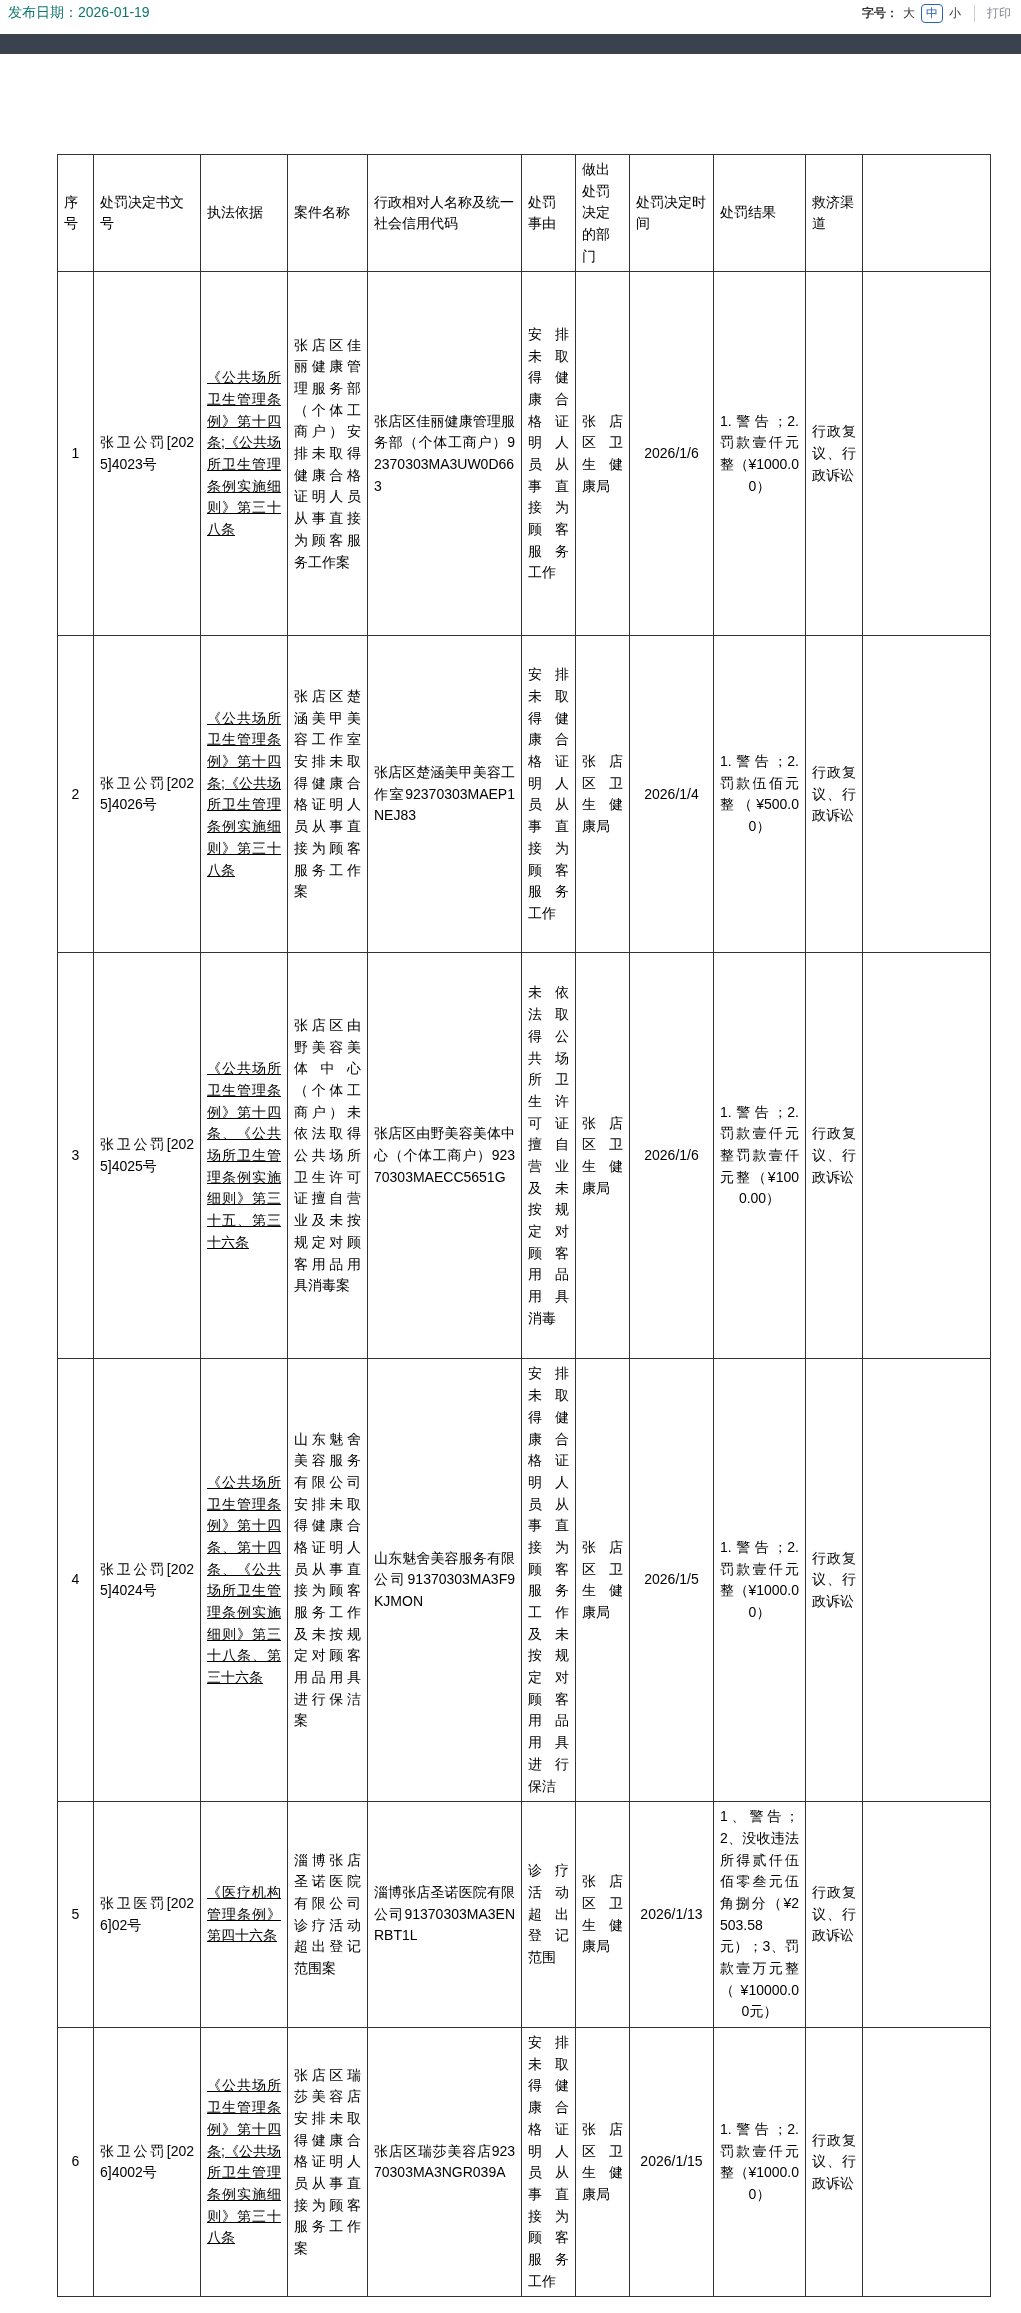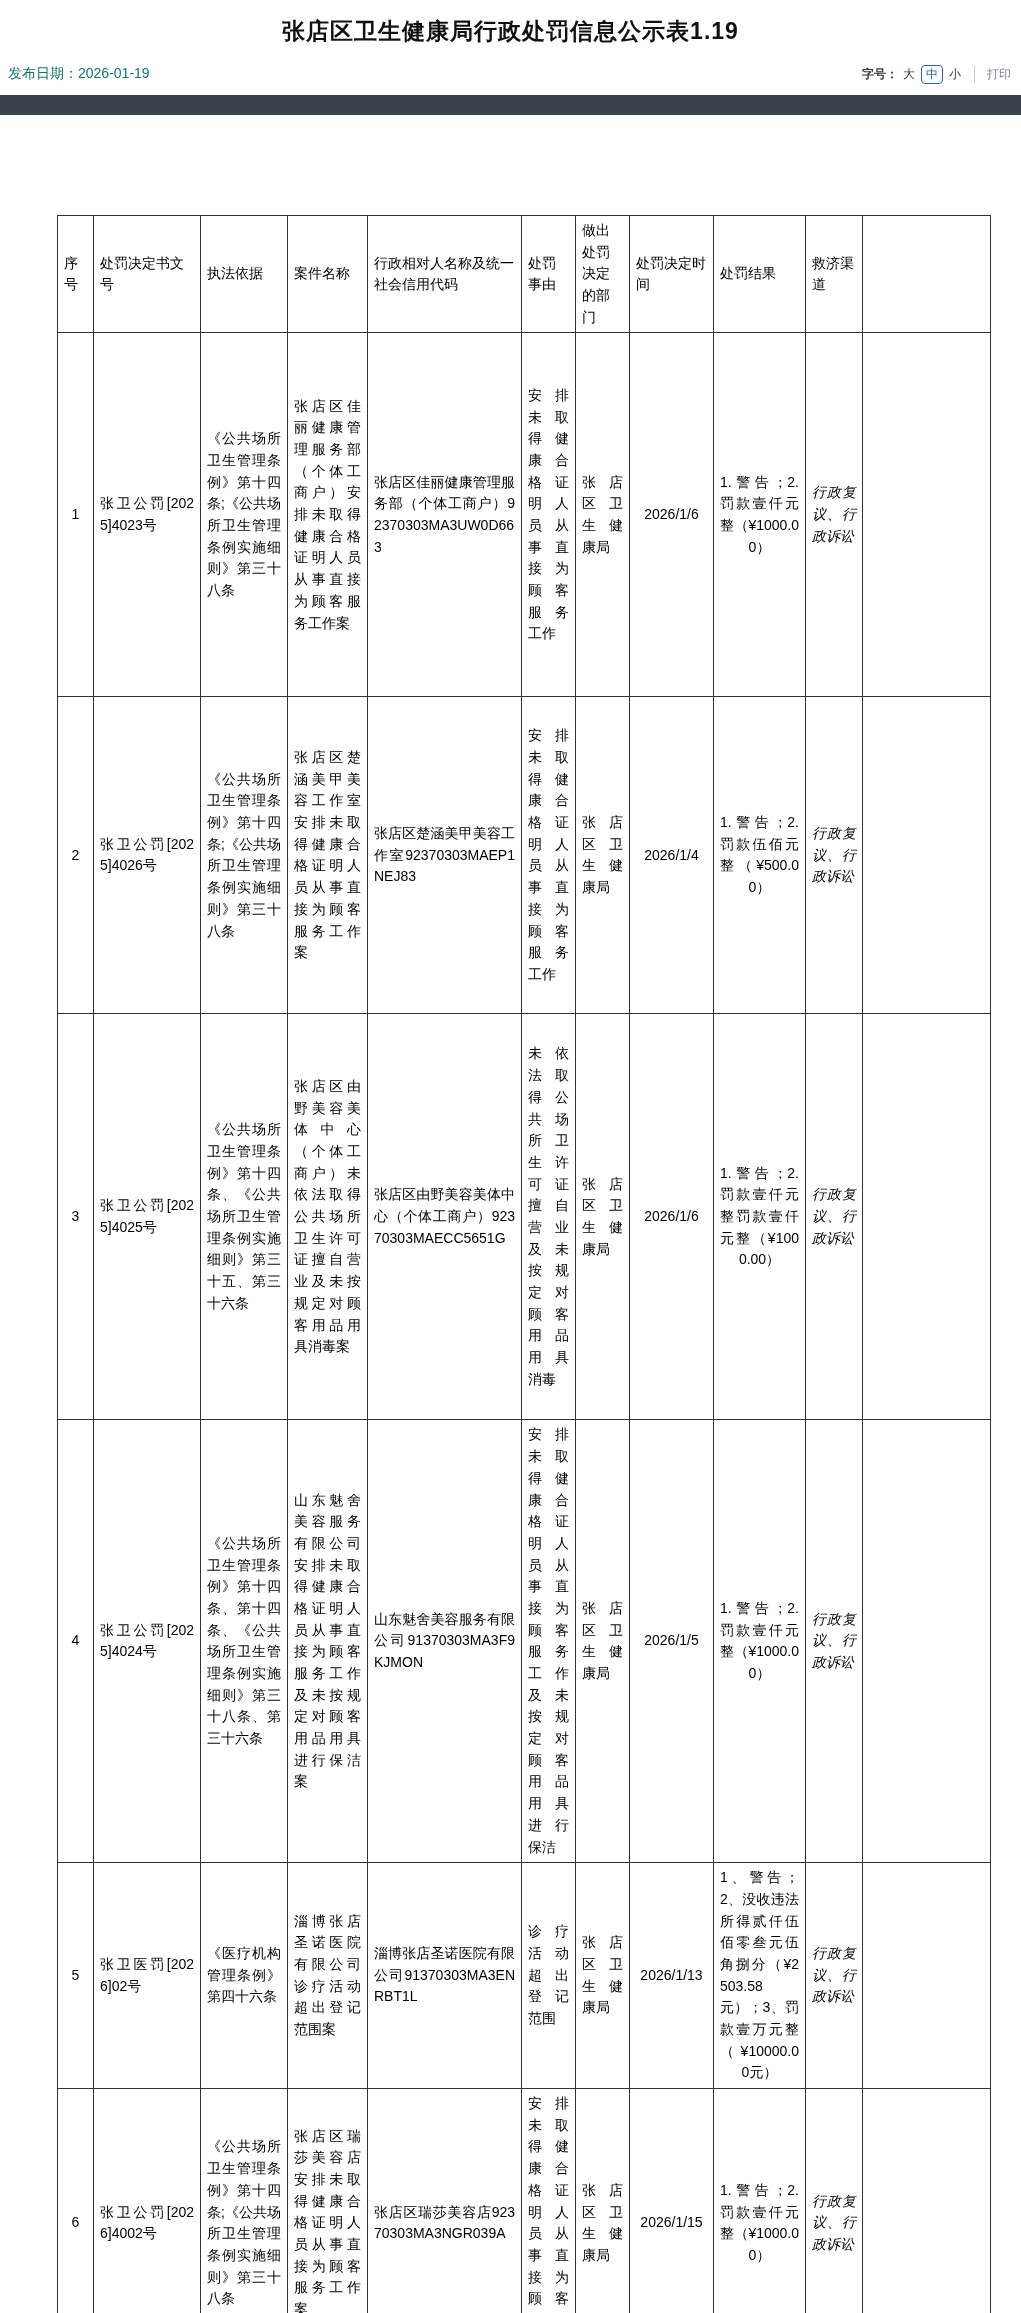--- a/index.html
+++ b/index.html
@@ -70,36 +70,35 @@
     padding:4px 6px;
     word-break:break-all;
     overflow-wrap:break-word;
     font-weight:normal;
   }
   .penalty-table thead tr{height:95px;}
   .penalty-table th{text-align:left;}
   
   .c-seq{text-align:center;}
   .c-doc{text-align:justify;}
-  .c-legal{text-align:justify;}
+  .c-legal{text-align:justify;text-decoration:underline;}
   .c-case{text-align:justify;}
   .c-party{text-align:justify;}
   .c-reason{text-align:justify;}
   .c-dept{text-align:justify;}
   .c-date{text-align:center;white-space:nowrap;}
   .c-result{text-align:justify;text-align-last:center;}
-  .c-remedy{text-align:justify;font-style:italic;}
+  .c-remedy{text-align:justify;}
   .c-empty{}
 </style>
 <title>张店区卫生健康局行政处罚信息公示表1.19</title></head>
 <body>
 
 <div class="page">
 
-  <h1 class="page-title">张店区卫生健康局行政处罚信息公示表1.19</h1>
 
   <div class="meta-row">
     <div class="publish-date"><span>发布日期：</span><span>2026-01-19</span></div>
     <div class="font-tools">
       <span class="font-size-label">字号：</span>
       <span class="font-btn">大</span>
       <span class="font-btn active">中</span>
       <span class="font-btn">小</span>
       <span class="print-btn">打印</span>
     </div>

